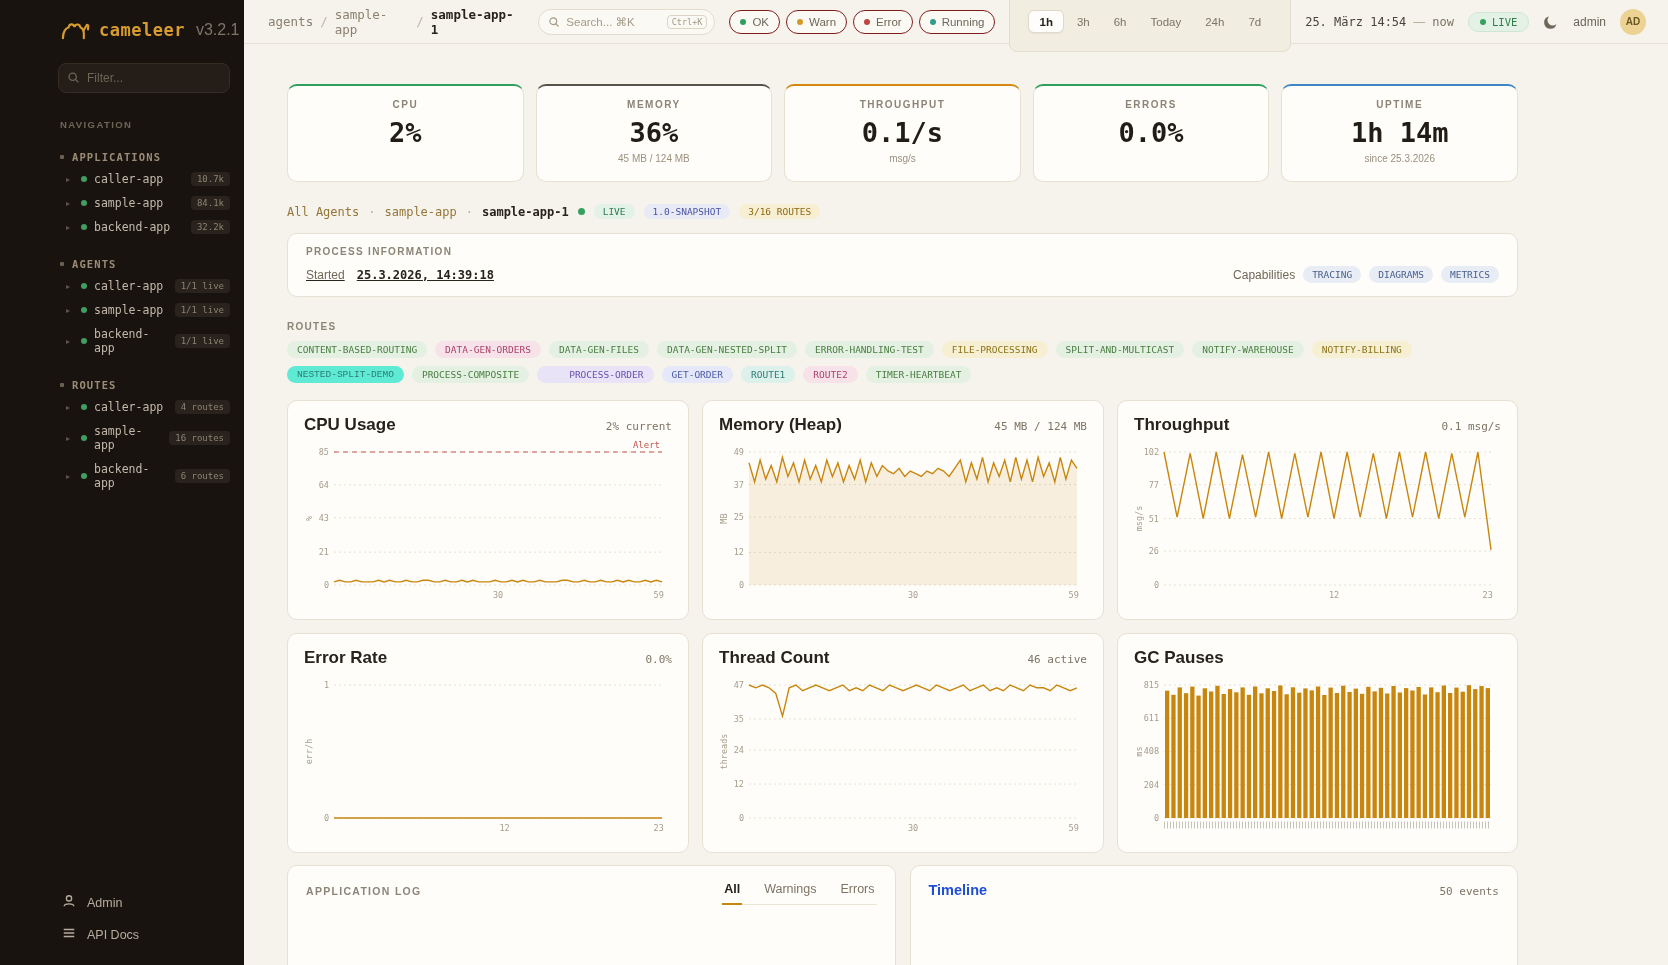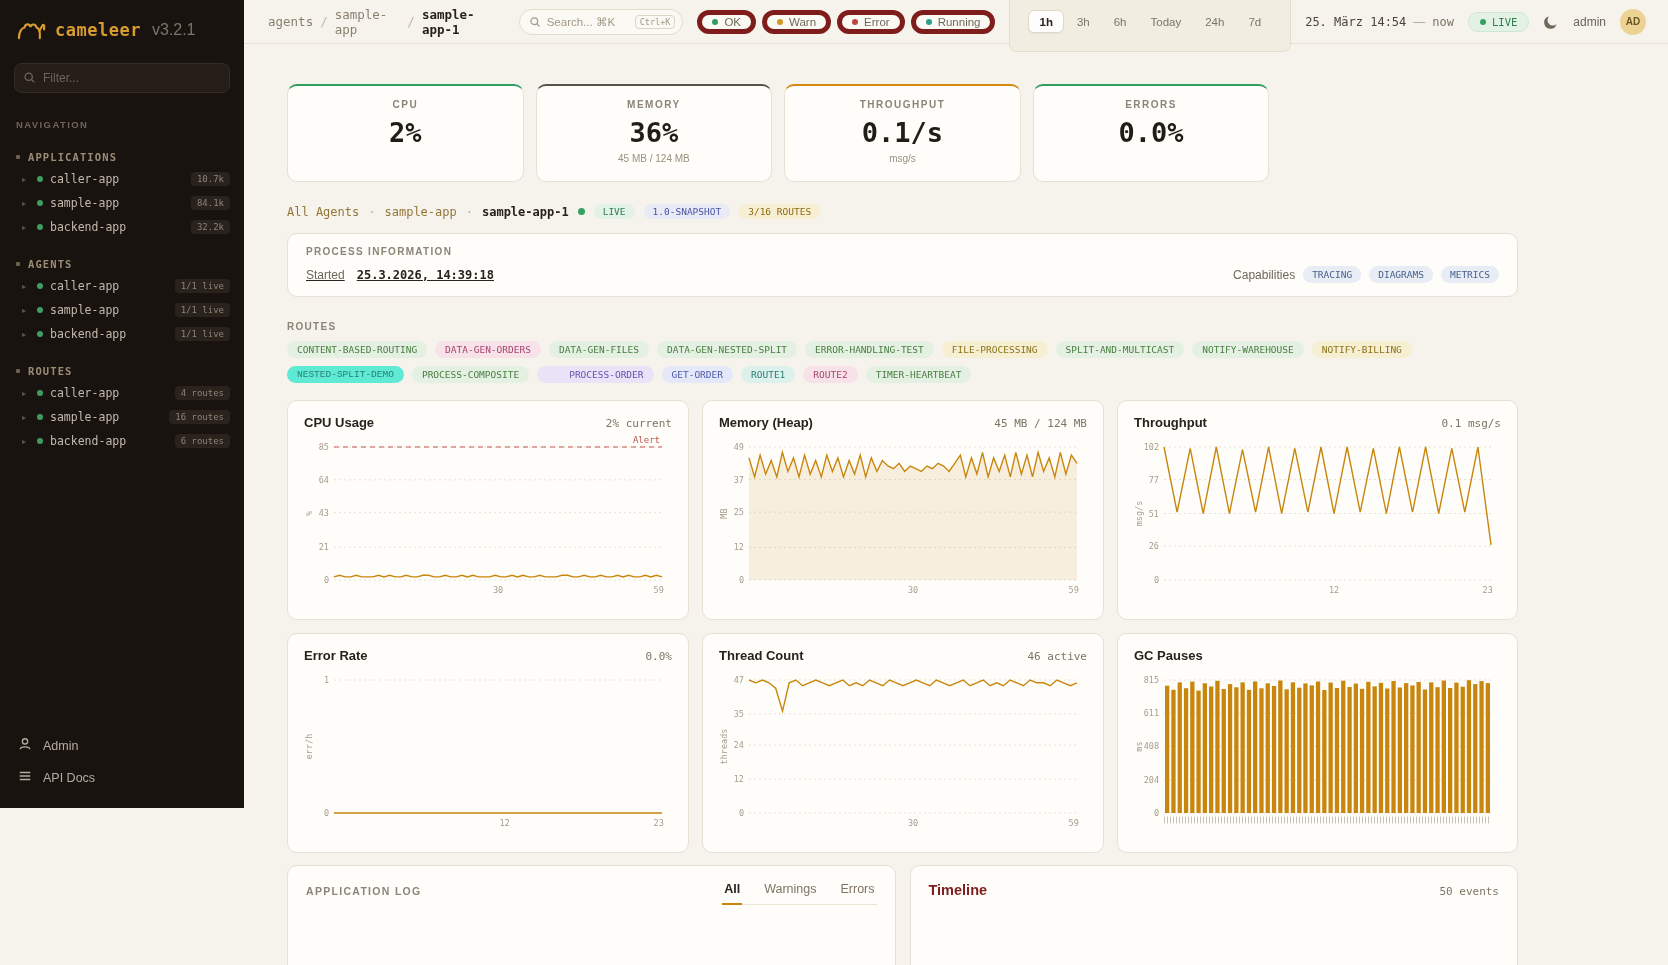--- a/index.html
+++ b/index.html
@@ -7,21 +7,21 @@
   body {
     display:flex;
     background:#f6f3ec;
     font-family:"Liberation Sans", sans-serif;
     color:#2a251d;
   }
 
   
   .sidebar {
     width:244px; min-width:244px; background:#191310; color:#b9afa1;
-    display:flex; flex-direction:column; height:808px;
+    display:flex; flex-direction:column; height:965px;padding-left:44px;
   }
   .logo-row { display:flex; align-items:center; gap:9px; padding:15px 16px 10px; }
   .logo-name { color:#d79b2f; font-family:"DejaVu Sans Mono",monospace; font-size:17px; font-weight:bold; letter-spacing:.5px; }
   .logo-version { color:#7d7467; font-size:16px; margin-left:2px; }
   .filter-wrap { margin:8px 14px 16px; position:relative; }
   .filter-wrap svg { position:absolute; left:9px; top:8px; }
   .filter-input {
     width:100%; height:30px; background:#241d18; border:1px solid #352c24; border-radius:8px;
     color:#cfc6b8; font-size:12px; padding:0 10px 0 28px; outline:none;
     font-family:"Liberation Sans",sans-serif;
@@ -49,21 +49,21 @@
   .crumb .link { color:#8a8070; cursor:pointer; }
   .crumb .sep { color:#c0b7a3; }
   .crumb .current { color:#27221b; font-weight:bold; }
   .search-box {
     width:178px; height:26px; border:1px solid #e2dccd; background:#fbf9f4; border-radius:13px;
     display:flex; align-items:center; gap:6px; padding:0 7px 0 9px; cursor:text; margin-left:4px;
   }
   .search-ph { flex:1; color:#a49a87; font-size:11.5px; white-space:nowrap; overflow:hidden; }
   .search-kbd { border:1px solid #ddd5c4; border-radius:4px; font-size:8.5px; padding:1px 4px; color:#a49a87; font-family:"DejaVu Sans Mono",monospace; }
   .status-chips { display:flex; gap:6px; }
-  .schip { display:flex; align-items:center; gap:6px; height:24px; border:5px solid #7f1d1d; background:#fbf9f4; border-radius:12px; padding:0 10px; font-size:11.5px; color:#6f675a; cursor:pointer; }
+  .schip { display:flex; align-items:center; gap:6px; height:24px; border:1px solid #7f1d1d; background:#fbf9f4; border-radius:12px; padding:0 10px; font-size:11.5px; color:#6f675a; cursor:pointer; }
   .schip .dot { width:6px; height:6px; border-radius:50%; }
   .time-seg { display:flex; align-items:center; gap:2px; border:1px solid #e4ddcd; border-radius:8px; padding:18px; background:#f1ede1; }
   .seg-btn { height:23px; padding:0 10px; font-size:11.5px; color:#7d7464; border:1px solid transparent; background:transparent; border-radius:6px; cursor:pointer; font-family:"Liberation Sans",sans-serif; }
   .seg-btn.active { background:#fefdfb; border-color:#e0d9c8; color:#27221b; box-shadow:0 1px 1px rgba(0,0,0,.05); font-weight:bold; }
   .date-group { display:flex; align-items:center; gap:7px; font-family:"DejaVu Sans Mono",monospace; font-size:12px; color:#4a443a; white-space:nowrap; }
   .date-sep { color:#b0a794; font-family:"Liberation Sans",sans-serif; }
   .date-now { color:#7d7464; }
   .right-cluster { margin-left:auto; display:flex; align-items:center; gap:14px; }
   .live-pill { display:flex; align-items:center; gap:6px; background:#e4f2e6; border:1px solid #cfe6d4; color:#2e7d4b; border-radius:12px; padding:3px 11px; font-family:"DejaVu Sans Mono",monospace; font-size:10.5px; cursor:pointer; }
   .live-pill .dot { width:6px; height:6px; border-radius:50%; background:#35a060; }
@@ -101,36 +101,36 @@
 
   
   .routes-title { font-size:10px; letter-spacing:1.3px; color:#8c8577; font-weight:bold; margin-bottom:9px; }
   .route-chips { display:flex; flex-wrap:wrap; gap:8px 8px; margin-bottom:17px; max-width:1231px; }
   .rchip { font-family:"DejaVu Sans Mono",monospace; font-size:9.5px; padding:3px 10px; border-radius:9px; cursor:pointer; }
 
   
   .charts-grid { display:grid; grid-template-columns:repeat(3,1fr); gap:13px 13px; margin-bottom:12px; }
   .chart-card { padding:14px 16px 8px; height:220px; }
   .chart-head { display:flex; justify-content:space-between; align-items:baseline; margin-bottom:4px; }
-  .chart-title { font-size:13px; font-weight:bold; color:#27221b; }
+  .chart-title { font-size:17px; font-weight:bold; color:#27221b; }
   .chart-value { font-family:"DejaVu Sans Mono",monospace; font-size:11px; color:#7d7464; }
   .chart-body { height:164px; width:100%; }
   svg text.tick { font-family:"DejaVu Sans Mono",monospace; font-size:8.5px; fill:#a69d8b; }
   svg text.alert-label { font-family:"DejaVu Sans Mono",monospace; font-size:9px; fill:#c0564f; }
 
   
   .bottom-grid { display:grid; grid-template-columns:1fr 1fr; gap:14px; }
   .bottom-card { padding:16px 18px; height:170px; }
   .log-head { display:flex; justify-content:space-between; align-items:flex-end; }
   .log-title { font-size:10.5px; letter-spacing:1.3px; color:#8c8577; font-weight:bold; padding-bottom:8px; }
   .log-tabs { display:flex; gap:20px; border-bottom:1px solid #eae4d5; }
   .log-tab { font-size:12.5px; color:#7d7464; padding:0 2px 7px; cursor:pointer; border-bottom:2px solid transparent; margin-bottom:-1px; background:none; border-top:none; border-left:none; border-right:none; font-family:"Liberation Sans",sans-serif; }
   .log-tab.active { color:#27221b; font-weight:bold; border-bottom-color:#c8860d; }
   .tl-head { display:flex; justify-content:space-between; align-items:baseline; }
-  .tl-title { font-size:14.5px; font-weight:bold; color:#7f1d1d; }
+  .tl-title { font-size:14.5px; font-weight:bold; color:#1d4ed8; }
   .tl-count { font-family:"DejaVu Sans Mono",monospace; font-size:11px; color:#7d7464; }
 </style>
 </head>
 <body>
 
 <aside class="sidebar">
   <div class="logo-row">
     <span>
       <svg width="30" height="26" viewBox="0 0 32 28">
         <path d="M3 25 C3 18 6 14 9 13.5 C10 9 14.5 9 15.5 13 C16.5 9 21 9.5 22 13.5 C24.5 14.5 25.5 17.5 25.5 20 L25.5 25" fill="none" stroke="#d79b2f" stroke-width="2.3" stroke-linecap="round"></path>
@@ -321,20 +321,25 @@
         </div>
         <div class="stat-card" style="border-top-color: rgb(212, 136, 15);">
           <div class="stat-label">THROUGHPUT</div>
           <div class="stat-value">0.1/s</div>
           <div class="stat-sub">msg/s</div>
         </div>
         <div class="stat-card" style="border-top-color: rgb(47, 158, 95);">
           <div class="stat-label">ERRORS</div>
           <div class="stat-value">0.0%</div>
           <div class="stat-sub"></div>
+        </div>
+        <div class="stat-card" style="border-top-color: rgb(63, 135, 196);">
+          <div class="stat-label">UPTIME</div>
+          <div class="stat-value">1h 14m</div>
+          <div class="stat-sub">since 25.3.2026</div>
         </div>
       </div>
 
     <div class="agent-bar">
         <span class="alink">All Agents</span>
         <span class="asep">·</span>
         <span class="alink">sample-app</span>
         <span class="asep">·</span>
         <span class="acur">sample-app-1</span>
         <span class="adot"></span>

